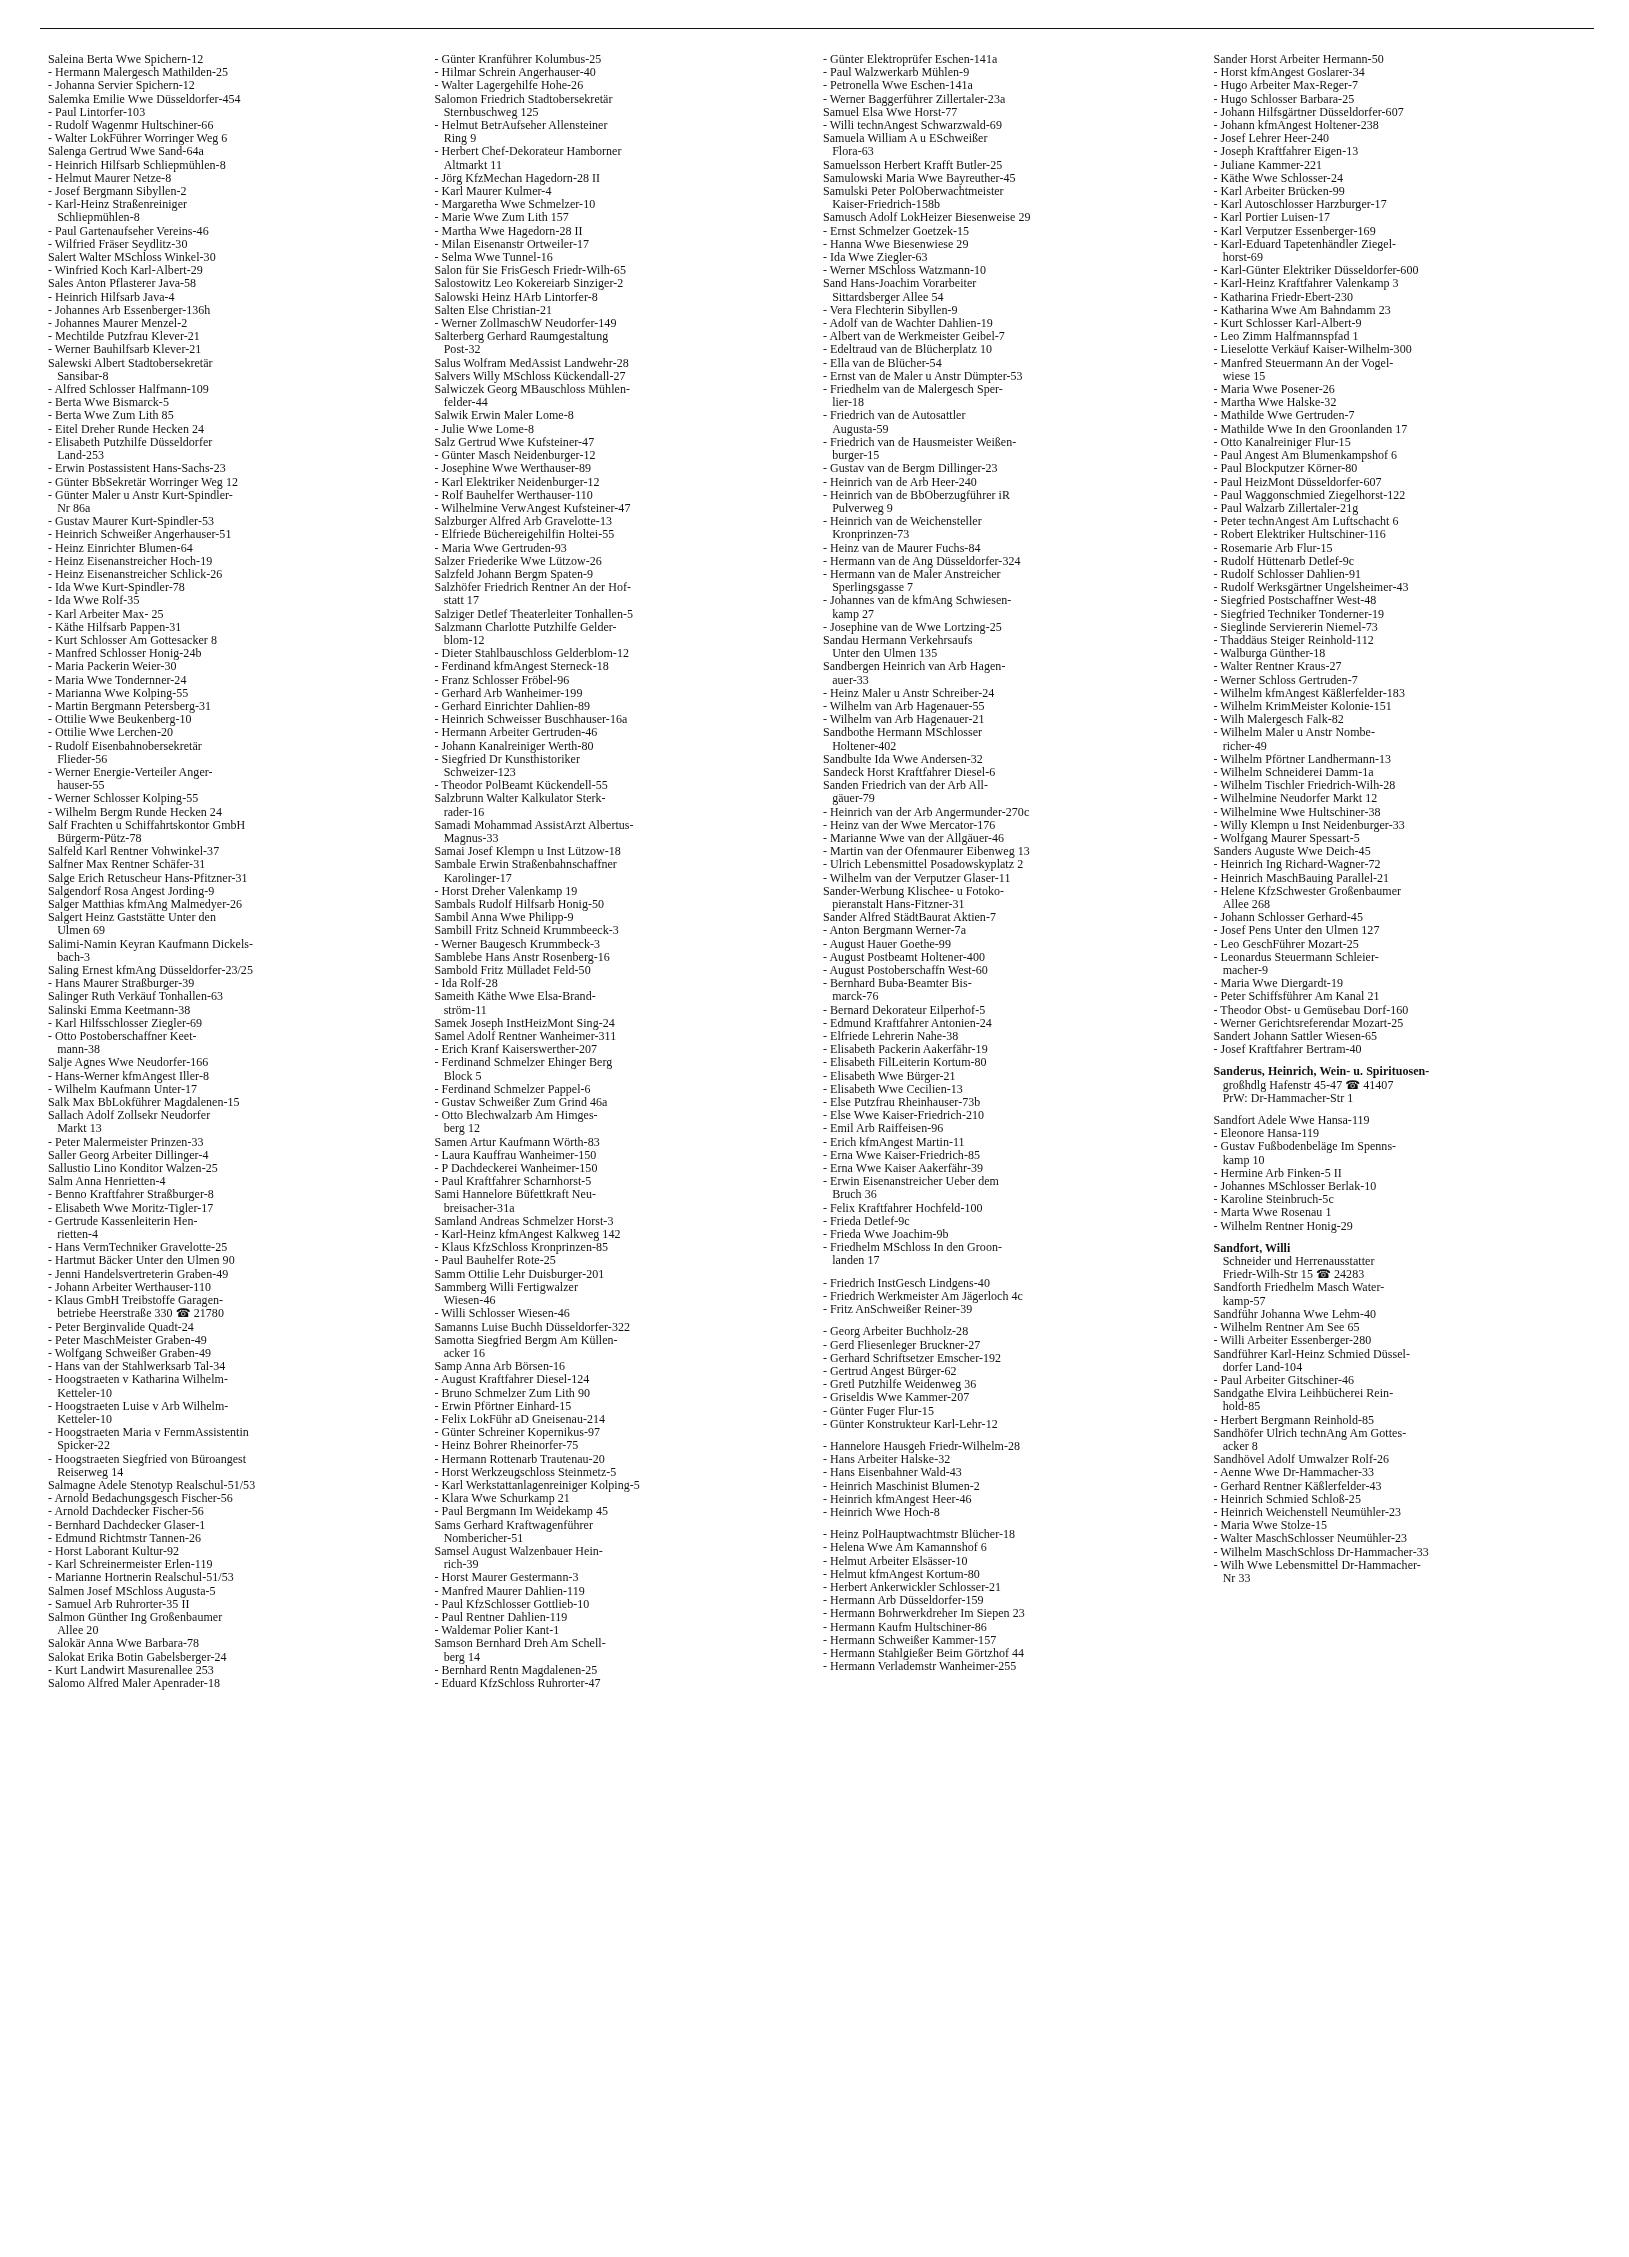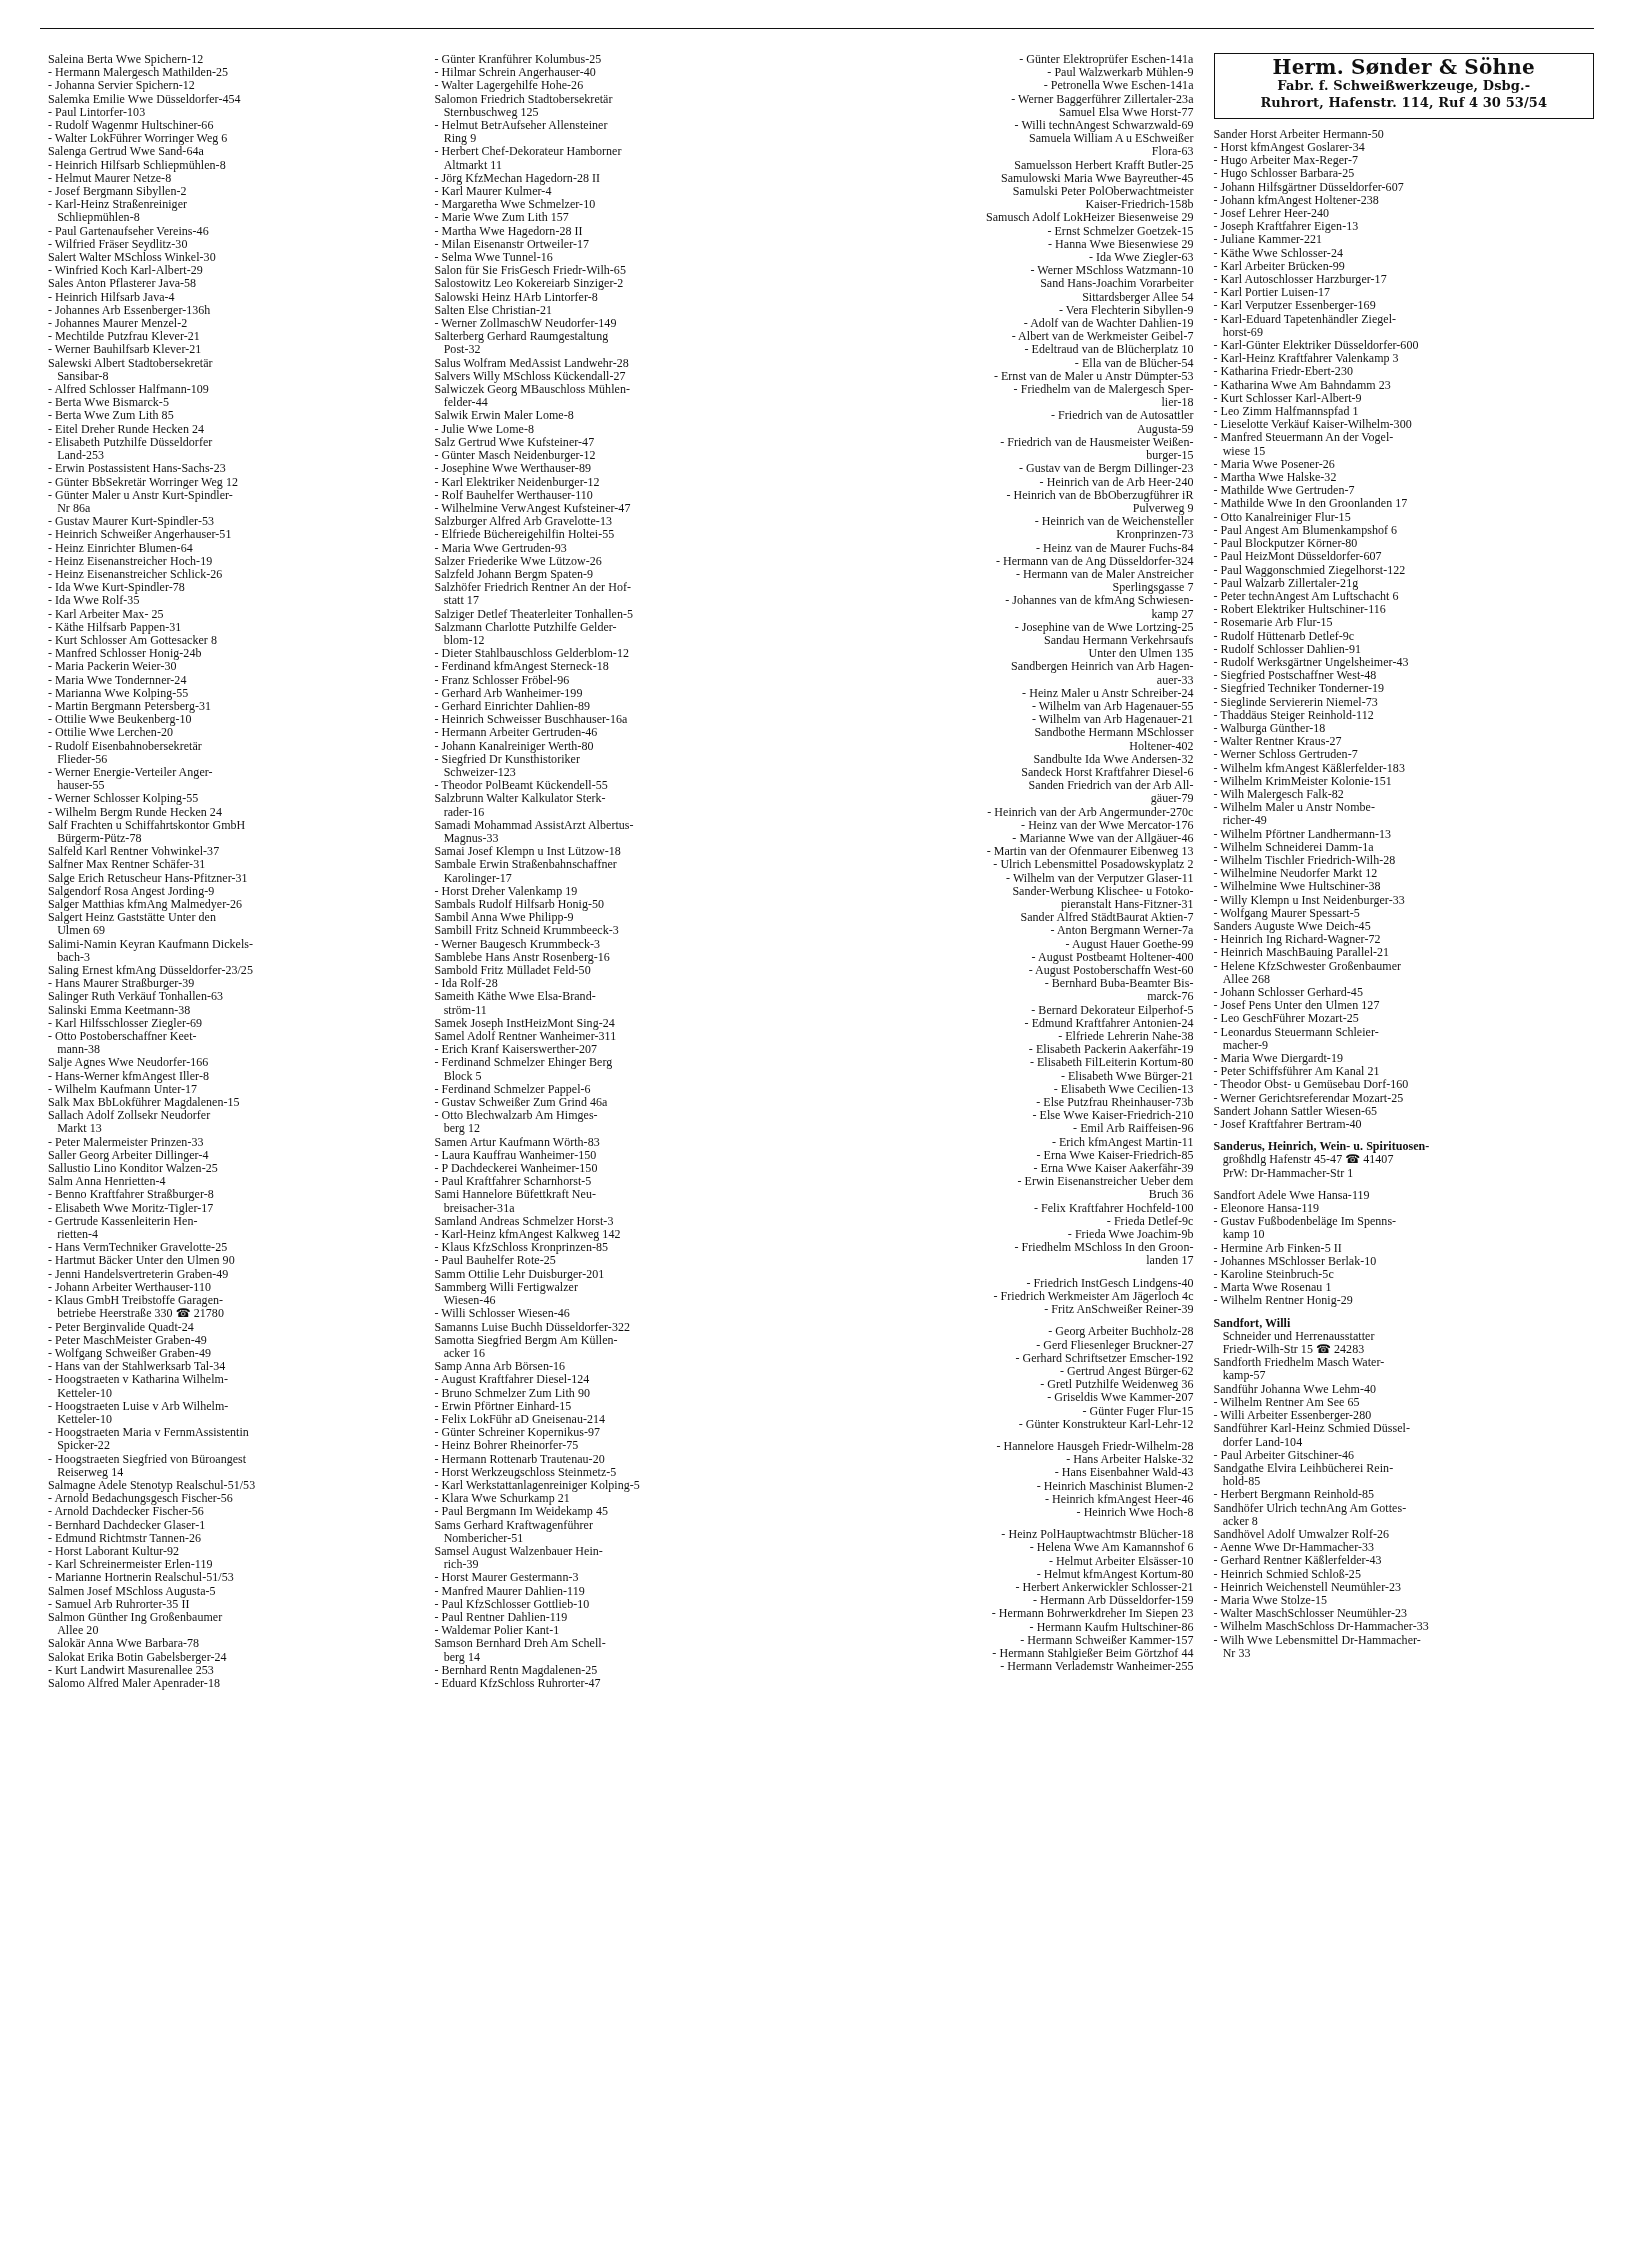--- a/index.html
+++ b/index.html
@@ -54,21 +54,21 @@
   }
   .col {
     width: 25%;
     box-sizing: border-box;
     padding-right: 12px;
     font-size: 12px;
     line-height: 13.2px;
   }
   .col.c1 { padding-left: 8px; }
   .col.c2 { padding-left: 6px; }
-  .col.c3 { padding-left: 6px; text-align: right; }
+  .col.c3 { padding-left: 6px; }
   .col.c4 { padding-left: 8px; padding-right: 0; }
   .entry {
     white-space: pre-wrap;
     word-break: break-word;
     letter-spacing: 0.04px;
   }
   .entry.bold {
     font-weight: bold;
   }
   .gap {
@@ -478,25 +478,20 @@
           <div class="entry">- Helmut kfmAngest Kortum-80</div>
           <div class="entry">- Herbert Ankerwickler Schlosser-21</div>
           <div class="entry">- Hermann Arb Düsseldorfer-159</div>
           <div class="entry">- Hermann Bohrwerkdreher Im Siepen 23</div>
           <div class="entry">- Hermann Kaufm Hultschiner-86</div>
           <div class="entry">- Hermann Schweißer Kammer-157</div>
           <div class="entry">- Hermann Stahlgießer Beim Görtzhof 44</div>
           <div class="entry">- Hermann Verlademstr Wanheimer-255</div>
         </div>
         <div class="col c4">
-          <div class="ad">
-            <div class="ad-title">Herm. Sønder &amp; Söhne</div>
-            <div class="ad-line">Fabr. f. Schweißwerkzeuge, Dsbg.-</div>
-            <div class="ad-line">Ruhrort, Hafenstr. 114, Ruf 4 30 53/54</div>
-          </div>
           <div class="entry">Sander Horst Arbeiter Hermann-50</div>
           <div class="entry">- Horst kfmAngest Goslarer-34</div>
           <div class="entry">- Hugo Arbeiter Max-Reger-7</div>
           <div class="entry">- Hugo Schlosser Barbara-25</div>
           <div class="entry">- Johann Hilfsgärtner Düsseldorfer-607</div>
           <div class="entry">- Johann kfmAngest Holtener-238</div>
           <div class="entry">- Josef Lehrer Heer-240</div>
           <div class="entry">- Joseph Kraftfahrer Eigen-13</div>
           <div class="entry">- Juliane Kammer-221</div>
           <div class="entry">- Käthe Wwe Schlosser-24</div>

